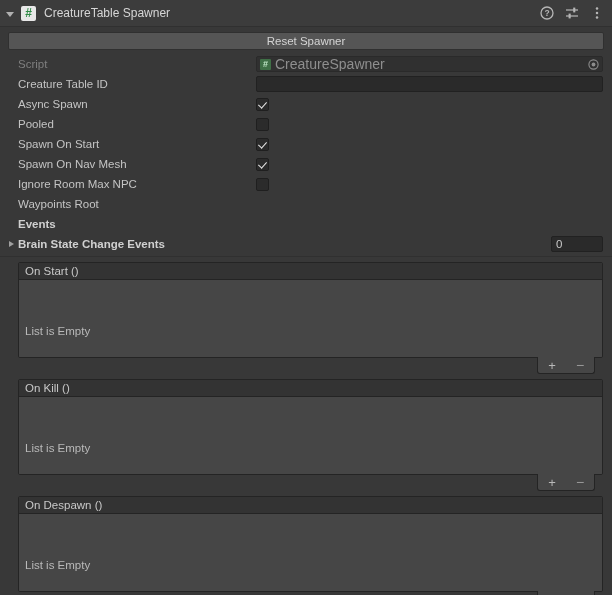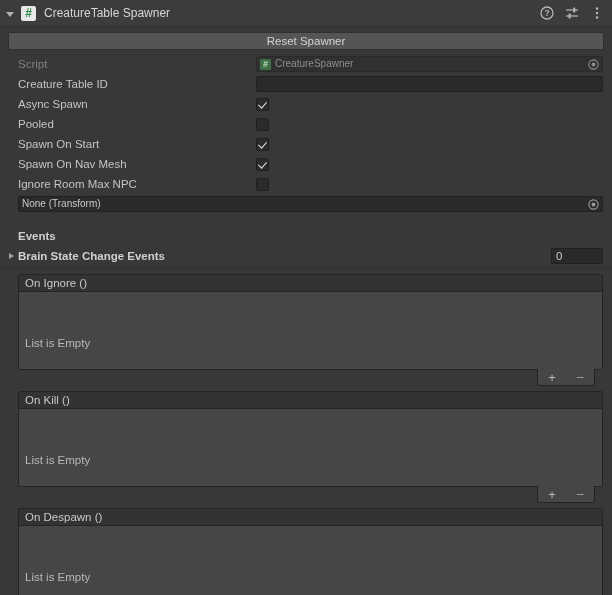--- a/index.html
+++ b/index.html
@@ -127,21 +127,21 @@
     box-sizing: border-box;
     padding: 0 2px 0 3px;
     position: relative;
   }
   .obj-field.disabled { background: #303030; border-color: #2a2a2a; }
   .obj-text {
     flex: 1 1 auto;
     white-space: nowrap;
     overflow: hidden;
     color: #c9c9c9;
-    font-size: 10px;
+    font-size: 14px;
     line-height: 14px;
   }
   .obj-field.disabled .obj-text { color: #8e8e8e; }
   .mini-script-icon {
     width: 11px; height: 11px;
     background: #3f6f46;
     border-radius: 1px;
     margin-right: 4px;
     flex: 0 0 auto;
     display: flex; align-items: center; justify-content: center;
@@ -183,21 +183,20 @@
 
   
   .section-header {
     height: 20px;
     display: flex;
     align-items: center;
     padding: 0 9px 0 18px;
     color: #d0d0d0;
     font-weight: bold;
     box-sizing: border-box;
-    margin-top: 12px;
   }
   .subrow {
     height: 20px;
     display: flex;
     align-items: center;
     padding: 0 9px 0 5px;
     box-sizing: border-box;
   }
   .subrow .sub-arrow {
     width: 13px; height: 13px; position: relative; flex: 0 0 auto;
@@ -387,47 +386,37 @@
 
   <div class="row">
     <div class="label">Ignore Room Max NPC</div>
     <div class="field">
       <div class="checkbox"></div>
     </div>
   </div>
 
 
   <div class="row">
-    <div class="field">
-      <div class="obj-field">
-        <span class="obj-text">None (Transform)</span>
-        <span class="picker">
-          <svg viewBox="0 0 13 13" width="13" height="13">
-            <circle cx="6.5" cy="6.5" r="4.6" fill="none" stroke="#9a9a9a" stroke-width="1.1"></circle>
-            <circle cx="6.5" cy="6.5" r="1.9" fill="#9a9a9a"></circle>
-          </svg>
-        </span>
-      </div>
-    </div>
+    <div class="label">Waypoints Root</div>
   </div>
 
   <div class="section-header">Events</div>
 
   <div class="subrow">
     <div class="sub-arrow"></div>
     <div class="sub-label">Brain State Change Events</div>
     <div class="num-field">
       <span>0</span>
     </div>
   </div>
   <div class="divider"></div>
 
   <div class="event-block">
     <div class="event-box">
-      <div class="event-head">On Ignore ()</div>
+      <div class="event-head">On Start ()</div>
       <div class="event-body">List is Empty</div>
     </div>
     <div class="event-footer">
       <div class="footer-tab">
         <span class="fbtn">+</span>
         <span class="fbtn minus">−</span>
       </div>
     </div>
   </div>
 

